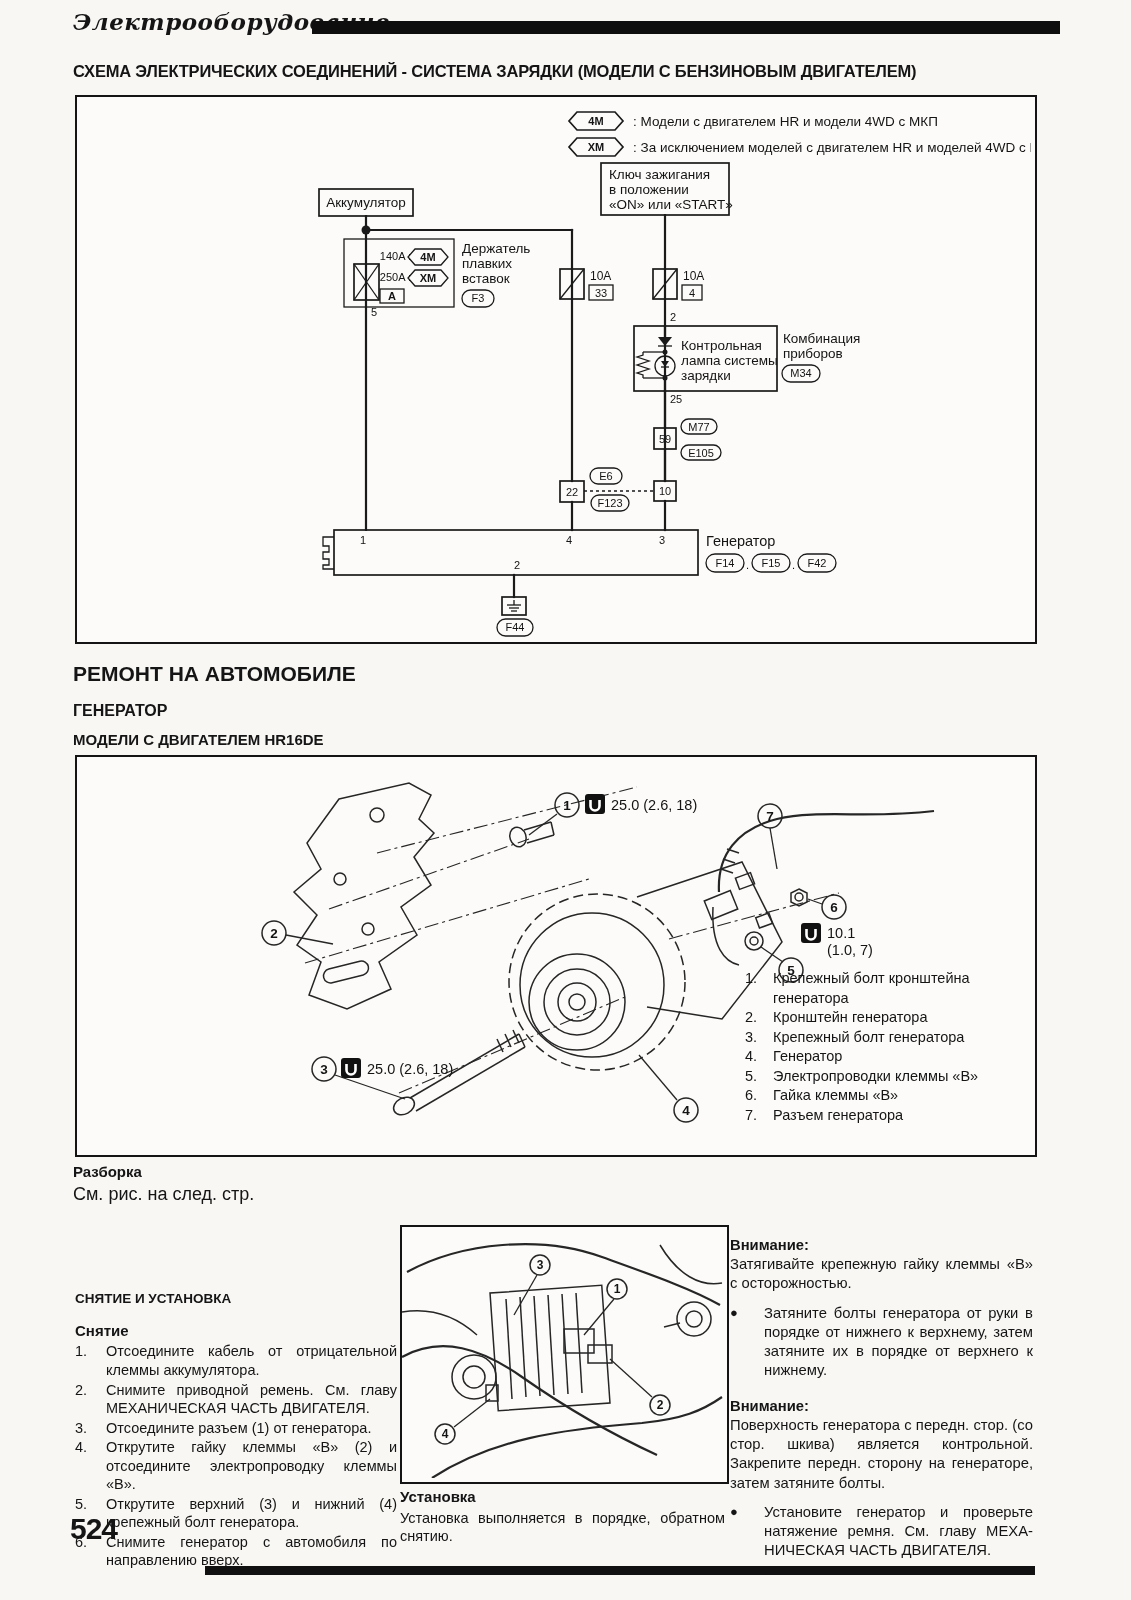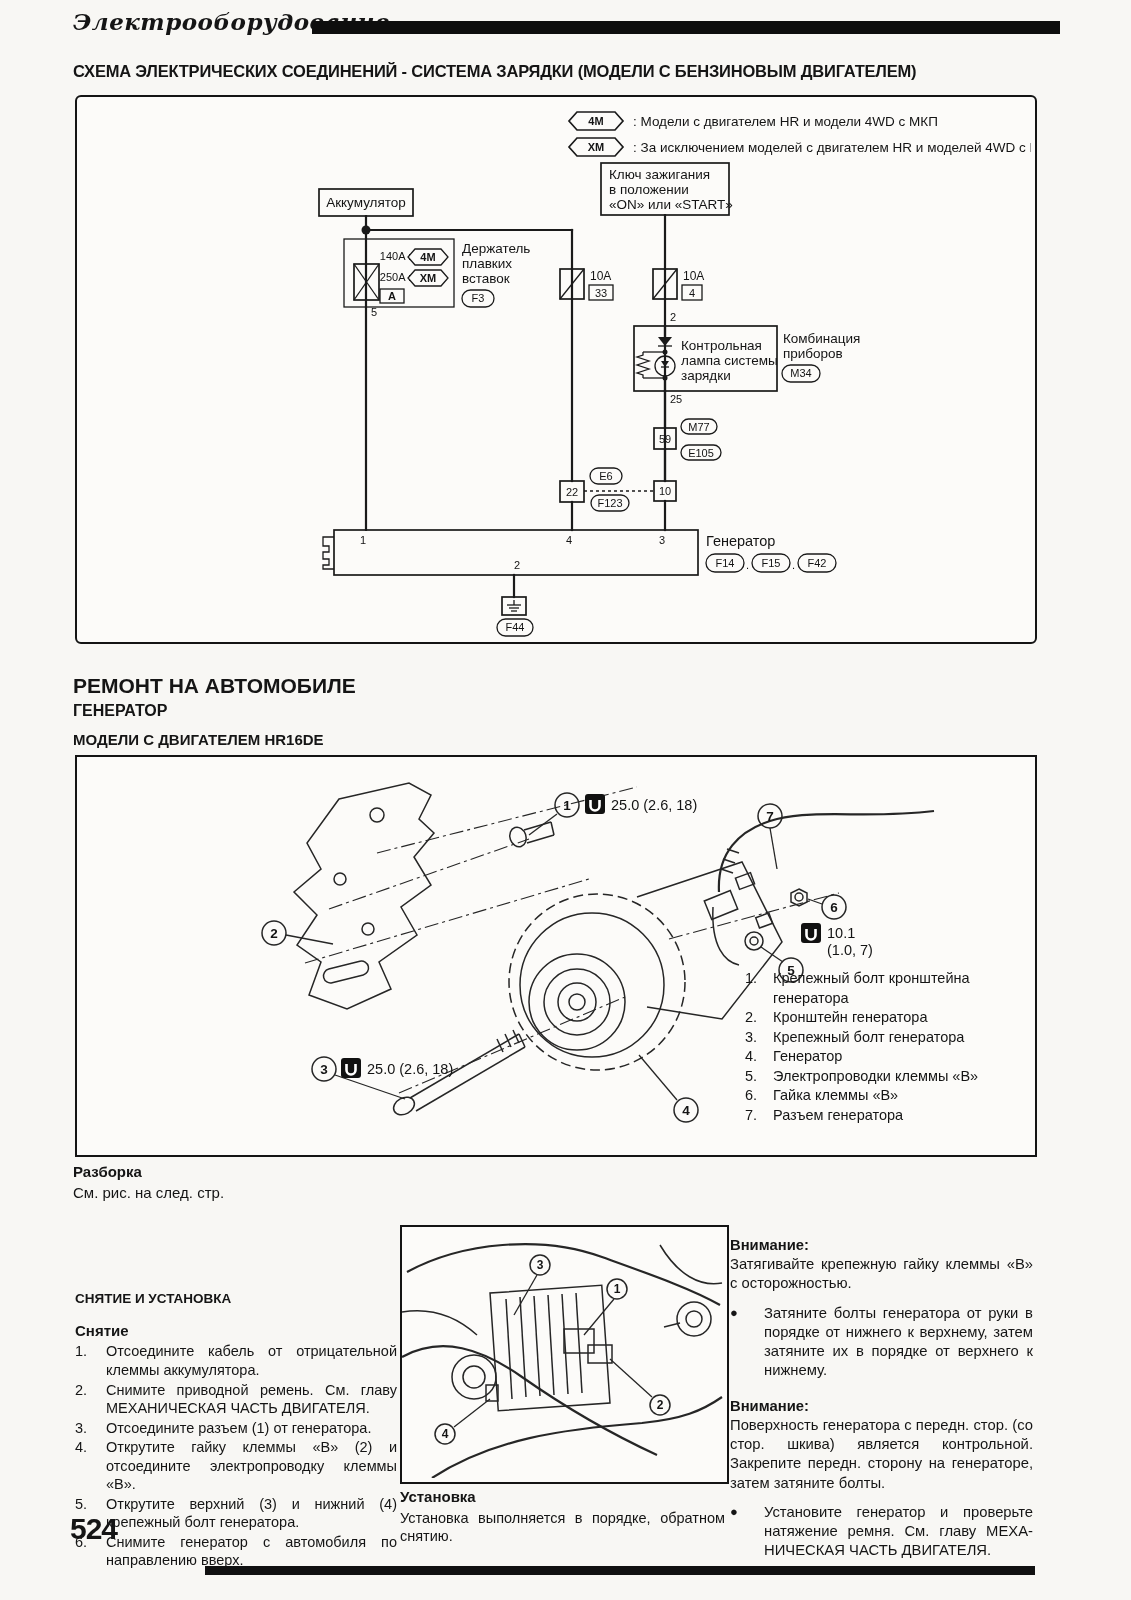--- a/index.html
+++ b/index.html
@@ -5,29 +5,29 @@
   html,body{margin:0;padding:0;background:#dddbd6;}
   .page{position:relative;width:1131px;height:1600px;background:#f8f7f4;
         font-family:"Liberation Sans",sans-serif;color:#151515;overflow:hidden;}
   .abs{position:absolute;}
   
   .brand{left:73px;top:8px;font:italic 800 23px "DejaVu Serif",serif;letter-spacing:.5px;}
   .brand-bar{left:312px;top:21px;width:748px;height:13px;background:#0e0e0e;}
   .doc-title{left:73px;top:62px;width:980px;font-weight:bold;font-size:16.5px;letter-spacing:-.2px;}
   
   .fig{border:2px solid #141414;background:#fcfbf9;}
-  .wiring-box{left:75px;top:95px;width:958px;height:545px;border-radius:6px;}
+  .wiring-box{left:75px;top:95px;width:958px;height:545px;}
   .exploded-box{left:75px;top:755px;width:958px;height:398px;}
   .photo-box{left:400px;top:1225px;width:325px;height:255px;}
   
-  .h-repair{left:73px;top:662px;font-size:21px;font-weight:bold;margin-top:12px;}
+  .h-repair{left:73px;top:662px;font-size:21px;font-weight:bold;}
   .h-gen{left:73px;top:702px;font-size:16px;font-weight:bold;}
   .h-model{left:73px;top:731px;font-size:15px;font-weight:bold;}
   .h-raz{left:73px;top:1163px;font-size:15px;font-weight:bold;}
-  .raz-note{left:73px;top:1184px;font-size:15px;}
+  .raz-note{left:73px;top:1184px;font-size:18px;}
   
   .col-left{left:75px;top:1290px;width:322px;font-size:14.5px;line-height:1.28;}
   .col-left .sec{font-size:13.5px;font-weight:bold;margin:0 0 14px 0;}
   .col-left .sub{font-size:15px;font-weight:bold;margin:0 0 2px 0;}
   .step{display:flex;margin:0 0 1px 0;}
   .step .n{width:31px;flex:none;}
   .step .t{flex:1;text-align:justify;}
   .col-mid{left:400px;top:1487px;width:325px;font-size:14.5px;line-height:1.3;}
   .col-mid .sub{font-size:15px;font-weight:bold;margin:0 0 2px 0;}
   .col-mid .t{text-align:justify;}

